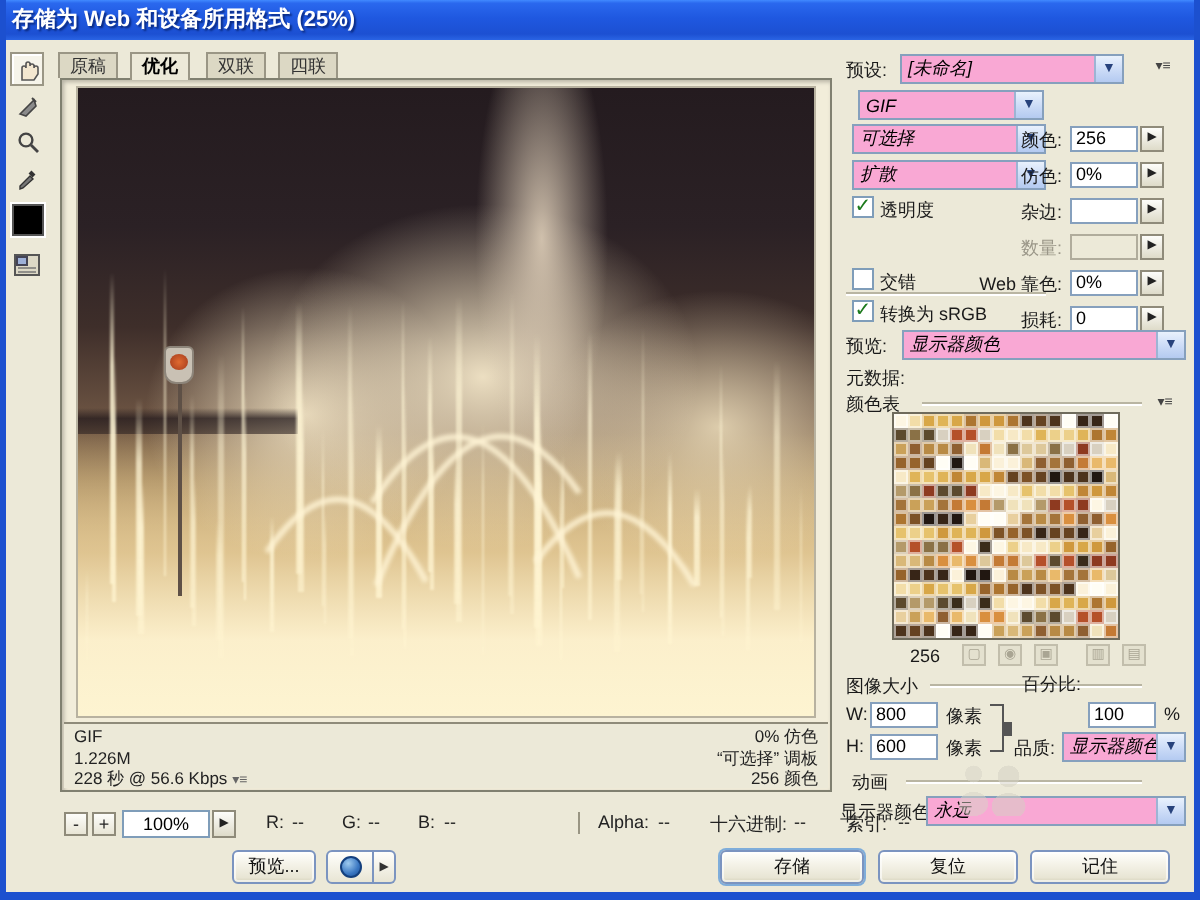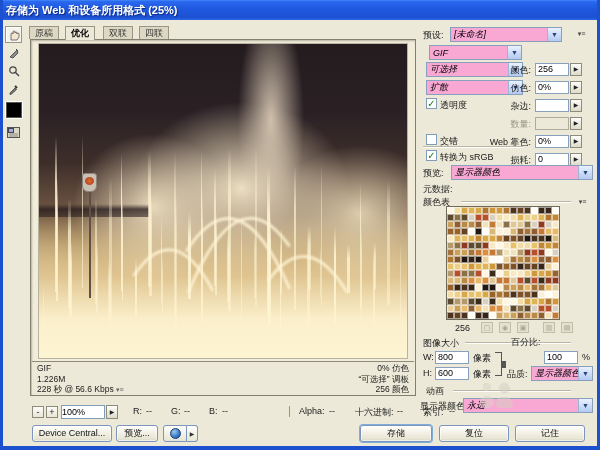--- a/index.html
+++ b/index.html
@@ -37,21 +37,21 @@
   .jet{position:absolute;background:linear-gradient(180deg,rgba(255,248,222,0),rgba(255,246,214,.95) 30%,rgba(255,244,208,.9));filter:blur(.5px);}
   #arcs{position:absolute;inset:0;}
   
   #pstatus{position:absolute;left:1px;right:1px;bottom:1px;height:33px;background:#ece9d8;
            border-top:1px solid #8f8b7a;font-size:8.5px;color:#222;padding:1px 5px 0 5px;}
   .strow{display:flex;justify-content:space-between;line-height:10.5px;}
   
   .minibtn{position:absolute;width:12px;height:12px;background:linear-gradient(180deg,#fdfdfa,#e8e5d5);
            border:1px solid #8f8b7a;font-size:9px;line-height:10px;text-align:center;color:#222;}
   .zoomfld{position:absolute;background:#fff;border:1px solid #7f9db9;height:14px;font-size:9px;
-           text-align:left;line-height:13px;color:#000;}
+           text-align:center;line-height:13px;color:#000;}
   .ib{position:absolute;font-size:9px;color:#222;top:406px;}
   
   .xpbtn{position:absolute;height:17px;background:linear-gradient(180deg,#fffffc,#f3f1e6 45%,#e8e5d4 85%,#d6d2bc);
          border:1px solid #7b94c0;border-radius:3px;font-size:9px;color:#111;text-align:center;
          box-shadow:inset 0 0 0 1px rgba(255,255,255,.6);}
   .xpbtn.focus{box-shadow:0 0 0 1px #7fadda, inset 0 0 0 1px rgba(255,255,255,.6);}
   
   .lbl{position:absolute;font-size:9px;color:#1a1a1a;white-space:nowrap;}
   .lbl.dis{color:#9a9688;}
   .dd{position:absolute;height:15px;background:#f9a8d4;border:1px solid #86a0bd;font-size:9px;color:#000;
@@ -231,21 +231,20 @@
   <span class="ib" style="left:206px">B:</span>
   <span class="ib" style="left:219px">--</span>
   <div class="vr" style="left:286px"></div>
   <span class="ib" style="left:296px">Alpha:</span>
   <span class="ib" style="left:326px">--</span>
   <span class="ib" style="left:352px">十六进制:</span>
   <span class="ib" style="left:394px">--</span>
   <span class="ib" style="left:420px">索引:</span>
   <span class="ib" style="left:446px">--</span>
 
-  <div class="xpbtn" style="left:29px;top:425px;width:80px;line-height:15px">Device Central...</div>
   <div class="xpbtn" style="left:113px;top:425px;width:42px;line-height:15px">预览...</div>
   <div id="globebtn">
       <i></i>
     </div>
   <div id="globearr">▶</div>
   <div class="xpbtn" style="left:436px;top:425px;width:70px;line-height:15px">复位</div>
   <div class="xpbtn focus" style="left:357px;top:425px;width:72px;line-height:15px">存储</div>
   <div class="xpbtn" style="left:512px;top:425px;width:70px;line-height:15px">记住</div>
 
   <span class="lbl" style="left:420px;top:29px">预设:</span>

